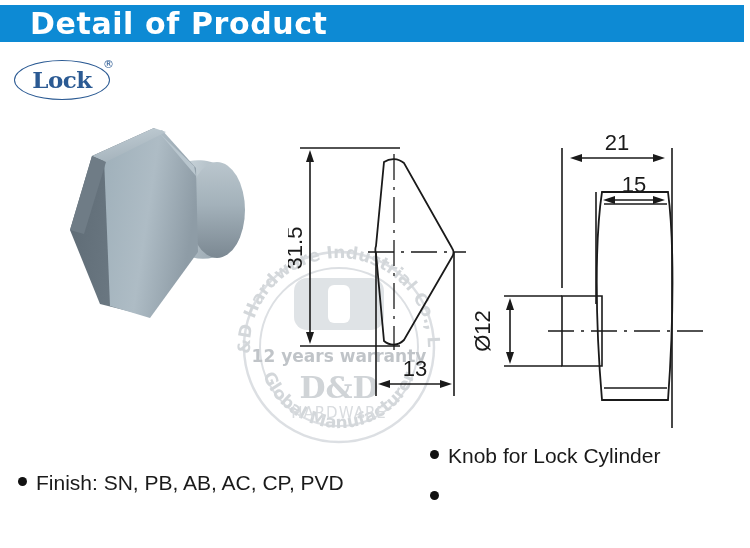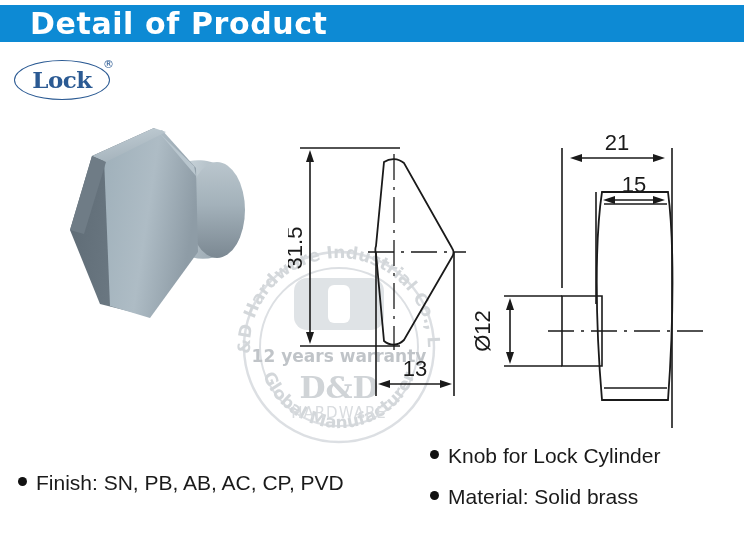--- a/index.html
+++ b/index.html
@@ -262,16 +262,16 @@
     <text x="28" y="203" font-family="Liberation Sans, sans-serif" font-size="22" fill="#1a1a1a" text-anchor="middle" transform="rotate(-90 28 203)">Ø12</text>
   </svg>
 
   <div class="spec" id="spec-knob">
     <span class="dot"></span><span class="txt">Knob for Lock Cylinder</span>
   </div>
   <div class="spec" id="spec-finish">
     <span class="dot"></span><span class="txt">Finish: SN, PB, AB, AC, CP, PVD</span>
   </div>
   <div class="spec" id="spec-material">
-    <span class="dot"></span><span class="txt">Material: Solid brass</span>
+    <span class="dot"></span>
   </div>
 
 </div>
 
 </body></html>

